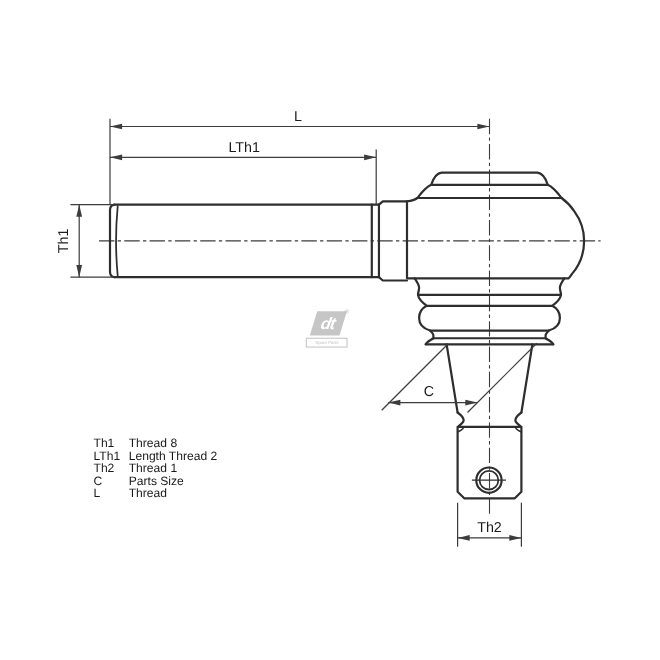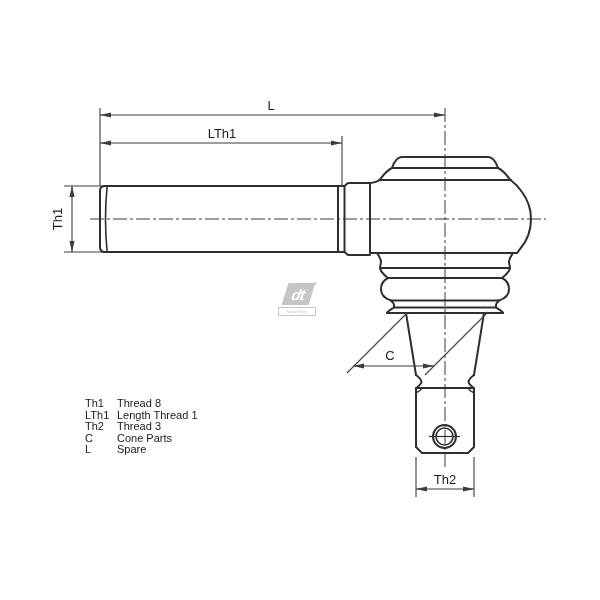--- a/index.html
+++ b/index.html
@@ -173,33 +173,33 @@
 
 </svg>
 
   <div class="legend">
     <div class="legend-row">
       <span class="legend-abbr">Th1</span>
       <span>Thread 8</span>
     </div>
     <div class="legend-row">
       <span class="legend-abbr">LTh1</span>
-      <span>Length Thread 1</span>
+      <span>Length Thread 2</span>
     </div>
     <div class="legend-row">
       <span class="legend-abbr">Th2</span>
-      <span>Thread 3</span>
+      <span>Thread 1</span>
     </div>
     <div class="legend-row">
       <span class="legend-abbr">C</span>
-      <span>Cone Parts</span>
+      <span>Parts Size</span>
     </div>
     <div class="legend-row">
       <span class="legend-abbr">L</span>
-      <span>Spare</span>
+      <span>Thread</span>
     </div>
   </div>
 
   <div class="logo">
     <div class="logo-mark">
       <span class="logo-dt">dt</span>
       <span class="logo-reg">®</span>
     </div>
     <div class="logo-sub">
       <span>Spare Parts</span>

